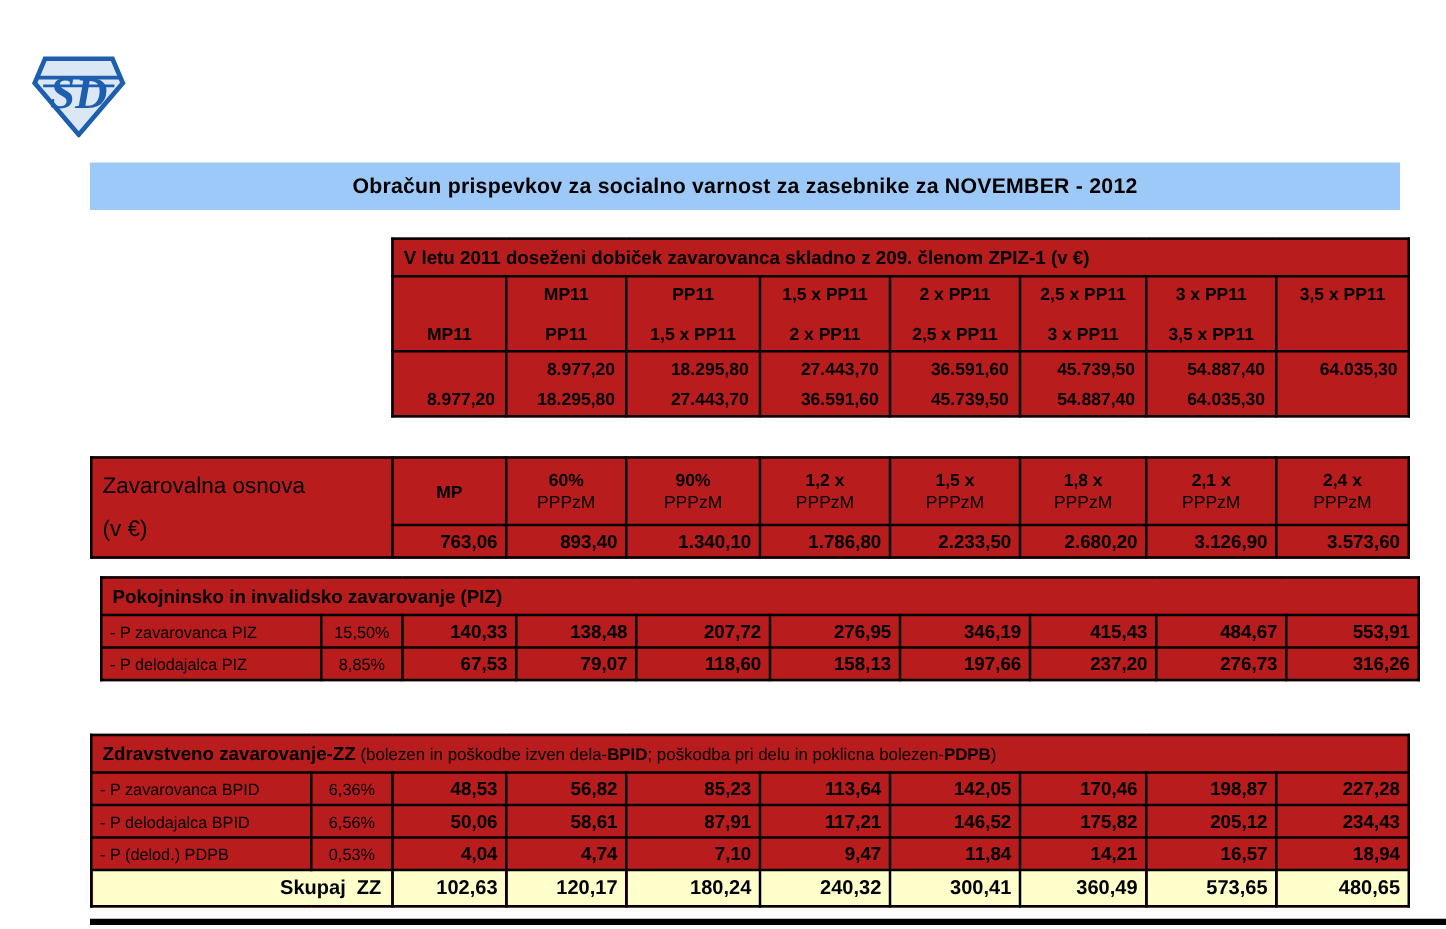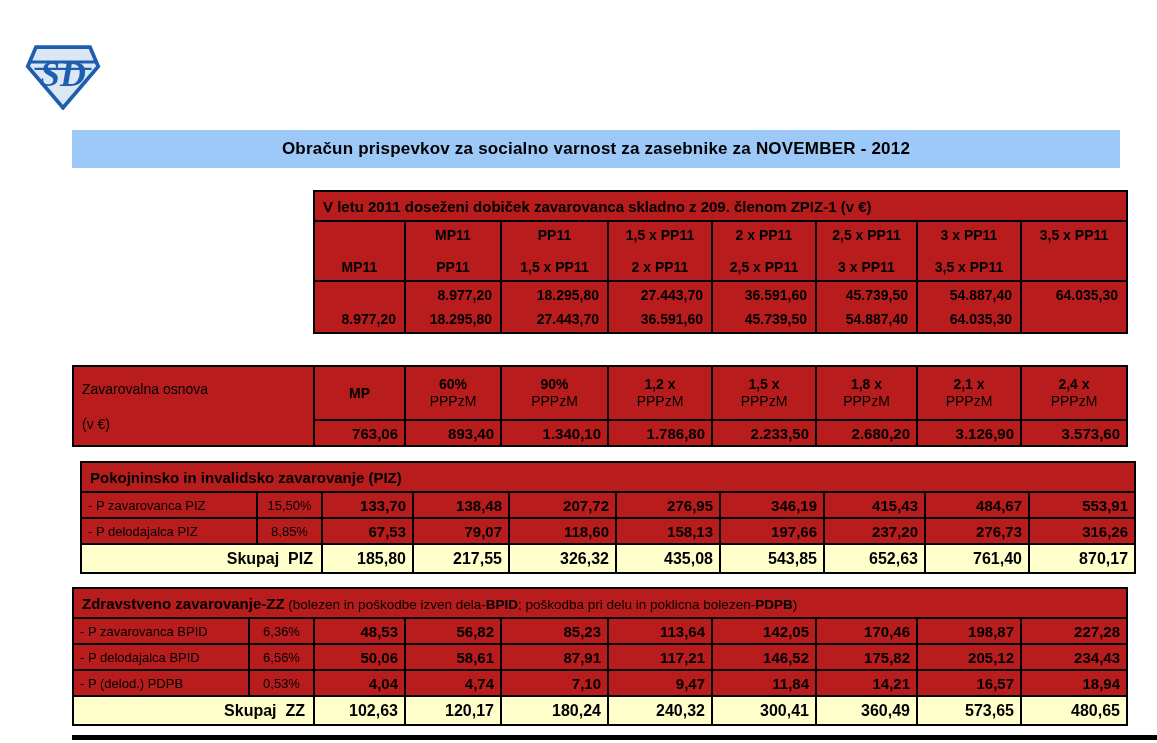--- a/index.html
+++ b/index.html
@@ -22,21 +22,21 @@
           padding:5px 8px;font-size:14px;}
   .vsplit.ctr{text-align:center;}
   .vsplit.num{text-align:right;}
   .h58{height:58px;}
   .h50{height:50px;}
   .vsplit span{display:block;min-height:16px;font-weight:bold;}
 
   .base{left:72px;top:365px;width:1054px;}
   .base .lblcell{vertical-align:top;}
   .vsplit-around{display:flex;flex-direction:column;justify-content:space-around;height:78px;
-                 box-sizing:border-box;padding:4px 0 4px 8px;font-size:14px;text-align:left;}
+                 box-sizing:border-box;padding:4px 0 4px 8px;font-size:18px;text-align:left;}
   .hdr2{display:flex;flex-direction:column;justify-content:center;height:52px;text-align:center;}
   .hdr2 .l1{font-weight:bold;font-size:14px;line-height:17px;}
   .hdr2 .l2{font-weight:normal;font-size:14px;line-height:17px;}
   .valcell{height:24px;font-size:15px;font-weight:bold;text-align:right;padding-right:6px !important;}
 
   .piz{left:72px;top:461px;width:1054px;margin-left:8px;}
   .zz{left:72px;top:587px;width:1054px;}
   .sec-title{height:28px;font-size:15px;font-weight:bold;padding-left:8px !important;white-space:nowrap;}
   .sec-title .small{font-weight:normal;font-size:13.5px;}
   .sec-title .small-b{font-weight:bold;font-size:13.5px;}
@@ -280,52 +280,41 @@
         <col style="width:104px">
         <col style="width:106px">
     </colgroup>
     <tbody>
         <tr>
       <td colspan="10" class="sec-title">Pokojninsko in invalidsko zavarovanje (PIZ)</td>
     </tr>
     <tr>
       <td class="rowlbl">- P zavarovanca PIZ</td>
       <td class="ratecell">15,50%</td>
-      <td class="datacell">133,70</td>
+      <td class="datacell">140,33</td>
       <td class="datacell">138,48</td>
       <td class="datacell">207,72</td>
       <td class="datacell">276,95</td>
       <td class="datacell">346,19</td>
       <td class="datacell">415,43</td>
       <td class="datacell">484,67</td>
       <td class="datacell">553,91</td>
     </tr>
     <tr>
       <td class="rowlbl">- P delodajalca PIZ</td>
       <td class="ratecell">8,85%</td>
       <td class="datacell">67,53</td>
       <td class="datacell">79,07</td>
       <td class="datacell">118,60</td>
       <td class="datacell">158,13</td>
       <td class="datacell">197,66</td>
       <td class="datacell">237,20</td>
       <td class="datacell">276,73</td>
       <td class="datacell">316,26</td>
     </tr>
-    <tr class="total">
-      <td colspan="2" class="totlbl">Skupaj  PIZ</td>
-      <td class="totval">185,80</td>
-      <td class="totval">217,55</td>
-      <td class="totval">326,32</td>
-      <td class="totval">435,08</td>
-      <td class="totval">543,85</td>
-      <td class="totval">652,63</td>
-      <td class="totval">761,40</td>
-      <td class="totval">870,17</td>
-    </tr>
   </tbody>
     </table>
 
   <table class="tbl zz">
     <colgroup>
       <col style="width:176px">
         <col style="width:65px">
       <col style="width:91px">
         <col style="width:96px">
         <col style="width:107px">

